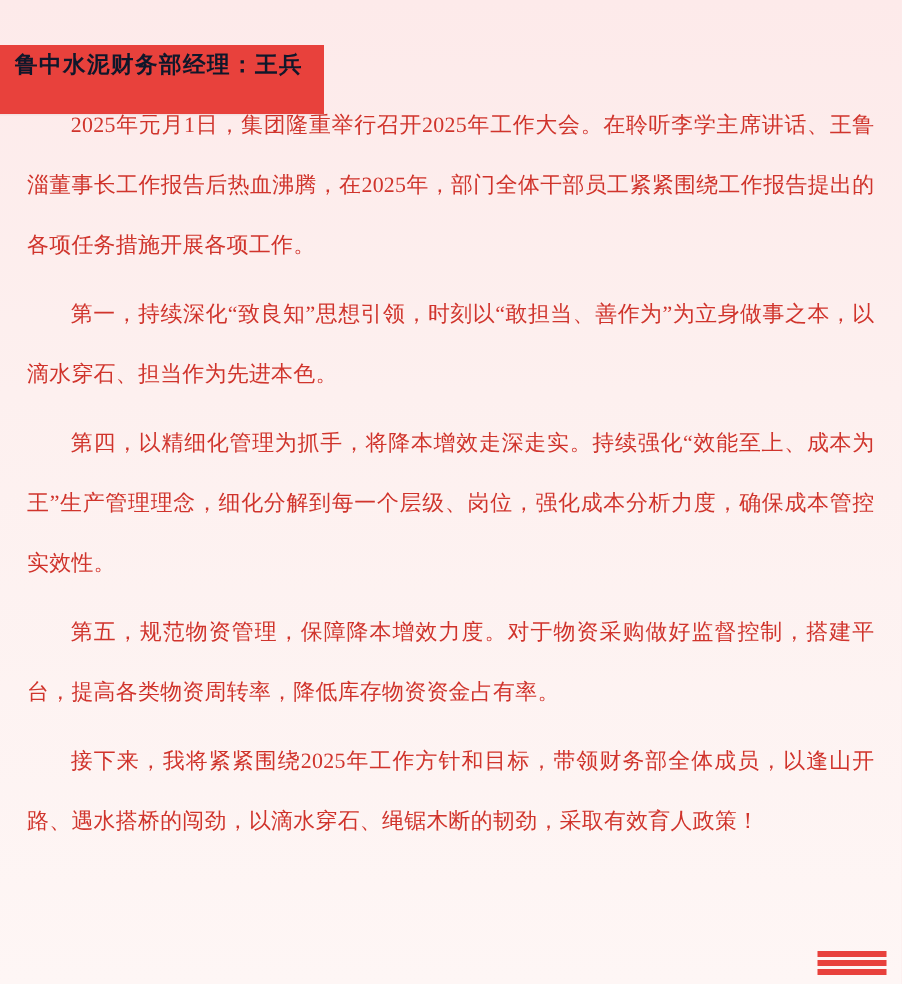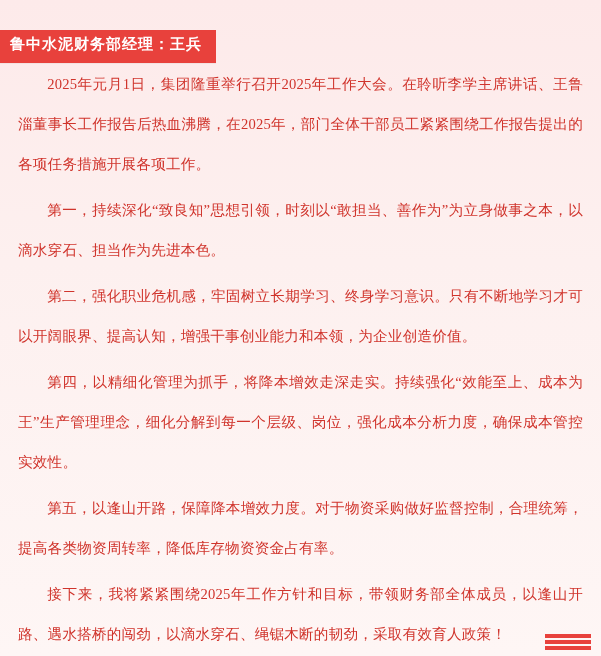--- a/index.html
+++ b/index.html
@@ -27,25 +27,25 @@
     position: relative;
     height: 52px;
   }
   .title-block {
     position: absolute;
     left: 0;
     top: 30px;
     display: flex;
     align-items: flex-start;
     background: #e8413c;
-    color: #ffffff;
+    color: #0f172a;
     font-size: 15px;
     font-weight: bold;
     letter-spacing: 1px;
-    padding: 4px 14px 9px 10px;
+    padding: 4px 14px 22px 10px;
     line-height: 1.3;
     box-shadow: 0 1px 0 rgba(0,0,0,0.04);
   }
   .content {
     padding: 10px 18px 0 18px;
   }
   p.para {
     margin: 0 0 6px 0;
     font-size: 14.6px;
     line-height: 40px;
@@ -82,23 +82,22 @@
 
   <div class="top-bar">
     <div class="title-block">
       <span>鲁中水泥财务部经理：王兵</span>
     </div>
   </div>
 
   <div class="content">
     <p class="para first">2025年元月1日，集团隆重举行召开2025年工作大会。在聆听李学主席讲话、王鲁淄董事长工作报告后热血沸腾，在2025年，部门全体干部员工紧紧围绕工作报告提出的各项任务措施开展各项工作。</p>
     <p class="para">第一，持续深化“致良知”思想引领，时刻以“敢担当、善作为”为立身做事之本，以滴水穿石、担当作为先进本色。</p>
-    <p class="para">第二，强化职业危机感，牢固树立长期学习、终身学习意识。只有不断地学习才可以开阔眼界、提高认知，增强干事创业能力和本领，为企业创造价值。</p>
     <p class="para">第四，以精细化管理为抓手，将降本增效走深走实。持续强化“效能至上、成本为王”生产管理理念，细化分解到每一个层级、岗位，强化成本分析力度，确保成本管控实效性。</p>
-    <p class="para">第五，以逢山开路，保障降本增效力度。对于物资采购做好监督控制，合理统筹，提高各类物资周转率，降低库存物资资金占有率。</p>
+    <p class="para">第五，规范物资管理，保障降本增效力度。对于物资采购做好监督控制，搭建平台，提高各类物资周转率，降低库存物资资金占有率。</p>
     <p class="para">接下来，我将紧紧围绕2025年工作方针和目标，带领财务部全体成员，以逢山开路、遇水搭桥的闯劲，以滴水穿石、绳锯木断的韧劲，采取有效育人政策！</p>
   </div>
 
   <div class="footer-mark">
     <div class="bar b1"></div>
     <div class="bar b2"></div>
     <div class="bar b3"></div>
   </div>
 
 </div>

